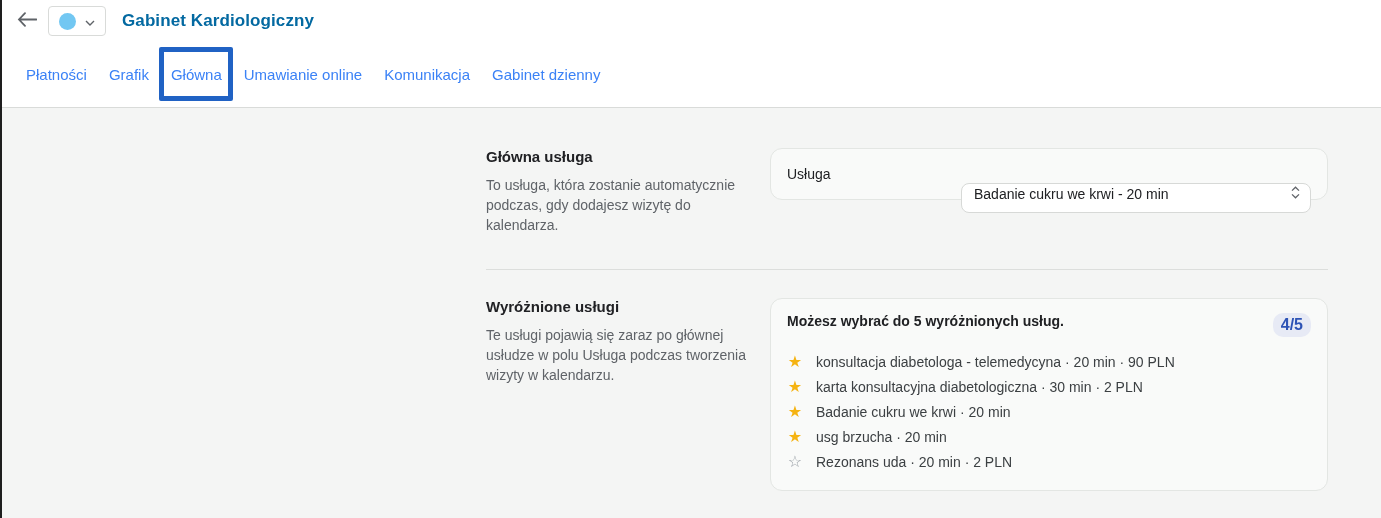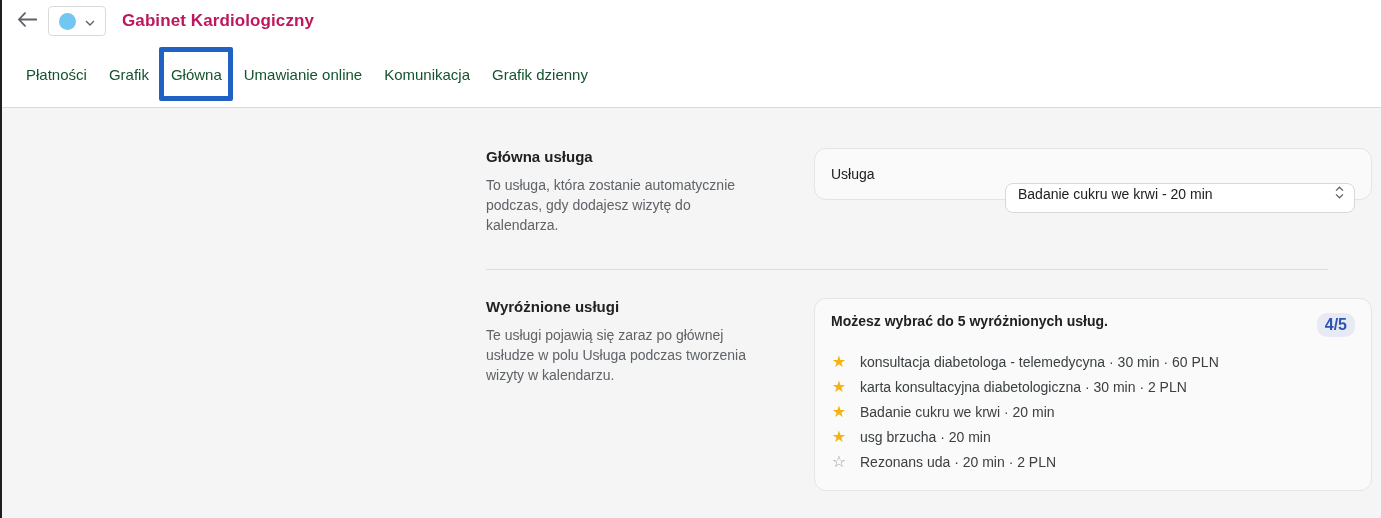--- a/index.html
+++ b/index.html
@@ -43,53 +43,53 @@
     cursor: pointer;
   }
   .avatar-circle {
     width: 17px; height: 17px; border-radius: 50%;
     background: var(--avatar-circle, #72c7f2);
   }
   .page-title {
     margin-left: 16px;
     font-size: 17px;
     font-weight: bold;
-    color: #be185d;
+    color: #0369a1;
     letter-spacing: .1px;
   }
 
   
   .tabs-row {
     display: flex;
     align-items: center;
     height: 65px;
     padding-left: 23px;
     gap: 20px;
   }
   .tab {
     position: relative;
     font-size: 15px;
-    color: #14532d;
+    color: #3b82f6;
     cursor: pointer;
     white-space: nowrap;
     padding: 2px 1px;
   }
   .annotation-box {
     position: absolute;
     left: -11px; right: -10px; top: -17px; bottom: -16px;
     border: 5px solid var(--annotation-blue, #2062c4);
     border-radius: 2px;
     pointer-events: none;
   }
 
   
   .content {
     padding: 40px 0 0 484px;
   }
-  .section-row { display: flex; align-items: flex-start; gap: 44px; }
+  .section-row { display: flex; align-items: flex-start; }
   .section-left { width: 262px; margin-right: 22px; flex: none; }
   .section-heading {
     margin: 0 0 10px 0;
     font-size: 15px;
     font-weight: bold;
     color: #202124;
   }
   .section-desc {
     margin: 0;
     font-size: 14px;
@@ -210,21 +210,21 @@
 
     <div class="tabs-row">
       <div class="tab">Płatności</div>
       <div class="tab">Grafik</div>
       <div class="tab">
         <span>Główna</span>
         <span class="annotation-box"></span>
       </div>
       <div class="tab">Umawianie online</div>
       <div class="tab">Komunikacja</div>
-      <div class="tab">Grafik dzienny</div>
+      <div class="tab">Gabinet dzienny</div>
     </div>
   </div>
 
   <div class="content">
 
     <div class="section-row">
       <div class="section-left">
         <h3 class="section-heading">Główna usługa</h3>
         <p class="section-desc">To usługa, która zostanie automatycznie podczas, gdy dodajesz wizytę do kalendarza.</p>
       </div>
@@ -251,21 +251,21 @@
       </div>
 
       <div class="card card-featured">
         <div class="card-featured-head">
           <span class="limit-text">Możesz wybrać do 5 wyróżnionych usług.</span>
           <span class="count-badge">4/5</span>
         </div>
 
         <div class="svc-row">
           <span class="star star-filled"></span>
-          <span>konsultacja diabetologa - telemedycyna · 30 min · 60 PLN</span>
+          <span>konsultacja diabetologa - telemedycyna · 20 min · 90 PLN</span>
         </div>
         <div class="svc-row">
           <span class="star star-filled"></span>
           <span>karta konsultacyjna diabetologiczna · 30 min · 2 PLN</span>
         </div>
         <div class="svc-row">
           <span class="star star-filled"></span>
           <span>Badanie cukru we krwi · 20 min</span>
         </div>
         <div class="svc-row">

